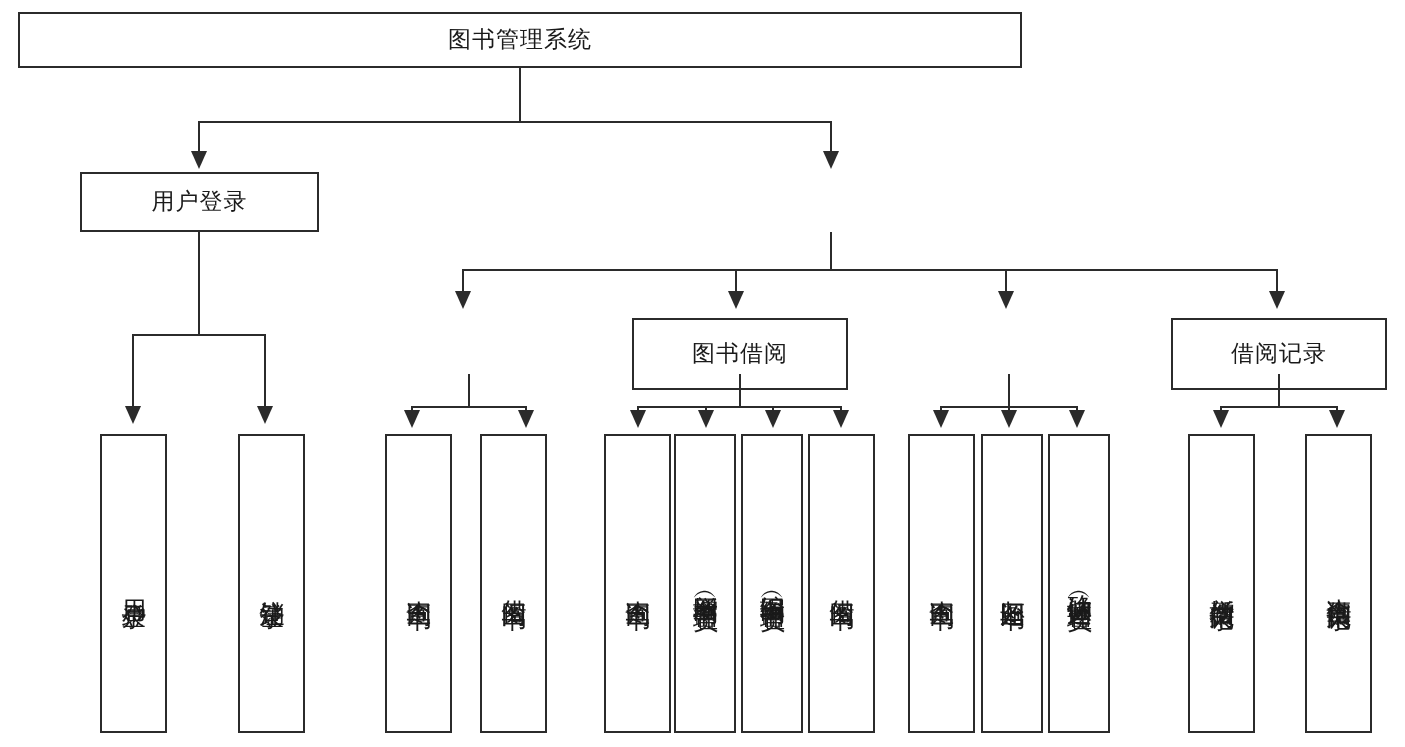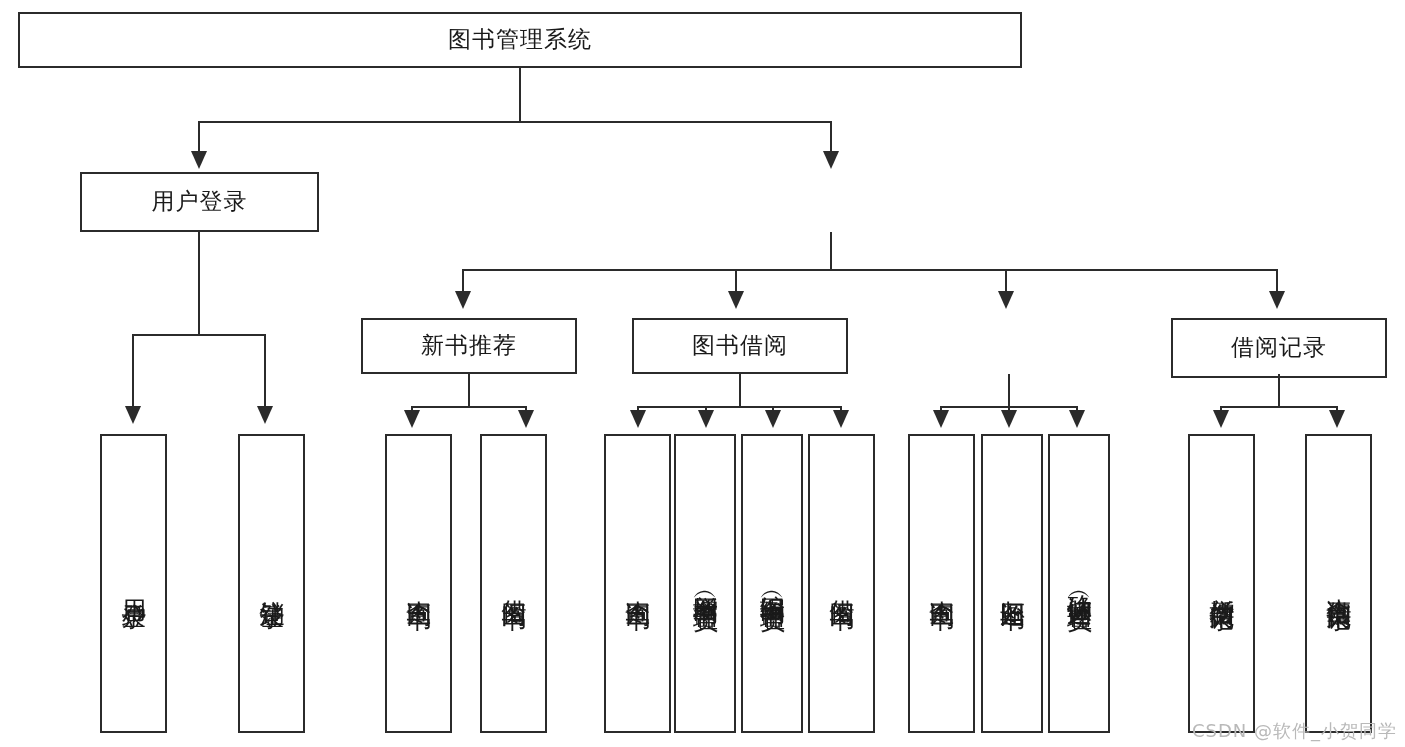--- a/index.html
+++ b/index.html
@@ -103,27 +103,24 @@
 
   <div class="vline" style="left:735px;top:269px;width:2px;height:22px;"></div>
   <div class="arrow" style="left:728px;top:291px;"></div>
 
   <div class="vline" style="left:1005px;top:269px;width:2px;height:22px;"></div>
   <div class="arrow" style="left:998px;top:291px;"></div>
 
   <div class="vline" style="left:1276px;top:269px;width:2px;height:22px;"></div>
   <div class="arrow" style="left:1269px;top:291px;"></div>
 
-  <div class="node h" style="left:361px;top:318px;width:216px;height:56px;">
-    <span>新书推荐</span>
-  </div>
-  <div class="node h" style="left:632px;top:318px;width:216px;height:56px;">
+  <div class="node h" style="left:632px;top:318px;width:216px;height:72px;">
     <span>图书借阅</span>
   </div>
-  <div class="node h" style="left:1171px;top:318px;width:216px;height:60px;">
+  <div class="node h" style="left:1171px;top:318px;width:216px;height:72px;">
     <span>借阅记录</span>
   </div>
 
   <div class="vline" style="left:468px;top:374px;width:2px;height:33px;"></div>
   <div class="hline" style="left:411px;top:406px;width:116px;height:2px;"></div>
   <div class="vline" style="left:411px;top:406px;width:2px;height:6px;"></div>
   <div class="arrow" style="left:404px;top:410px;"></div>
   <div class="vline" style="left:525px;top:406px;width:2px;height:6px;"></div>
   <div class="arrow" style="left:518px;top:410px;"></div>
 
@@ -191,15 +188,14 @@
     <span class="vtxt">确认归还（管理员）</span>
   </div>
 
   <div class="node v" style="left:1188px;top:434px;width:67px;height:299px;">
     <span class="vtxt">新增借阅记录</span>
   </div>
   <div class="node v" style="left:1305px;top:434px;width:67px;height:299px;">
     <span class="vtxt">查询借阅记录</span>
   </div>
 
-  <div class="watermark">CSDN @软件_小贺同学</div>
 
 </div>
 
 </body></html>

